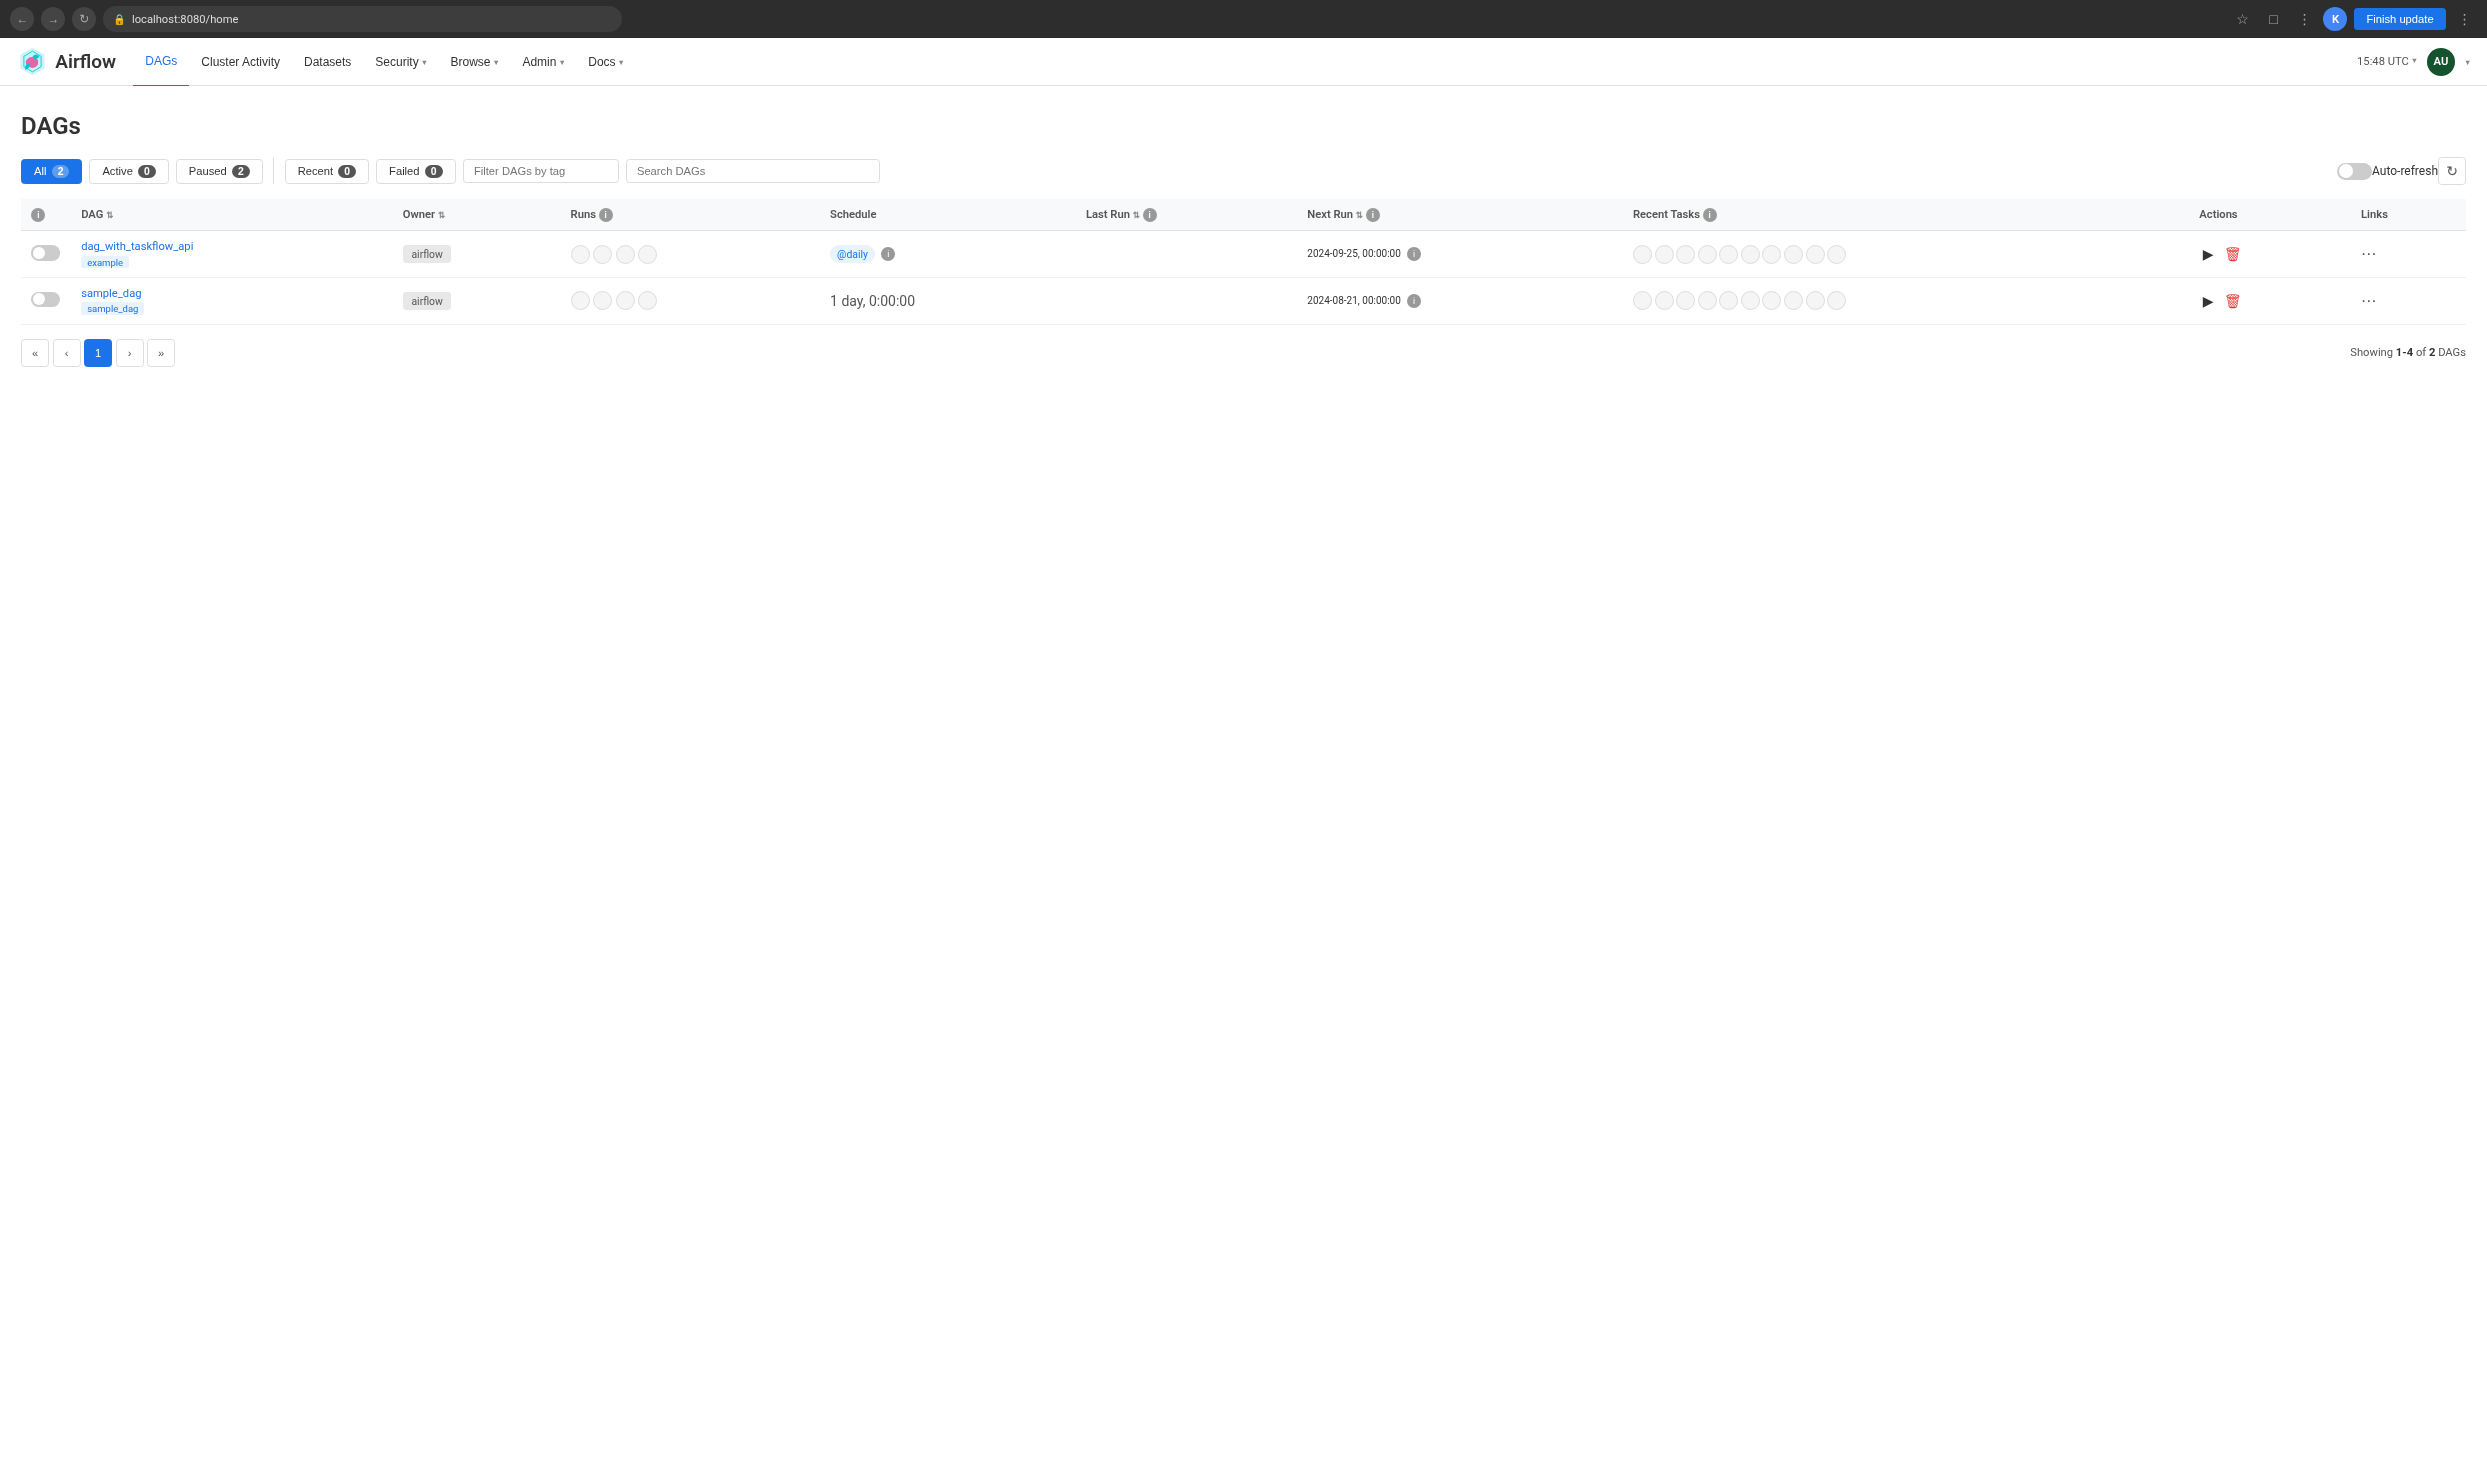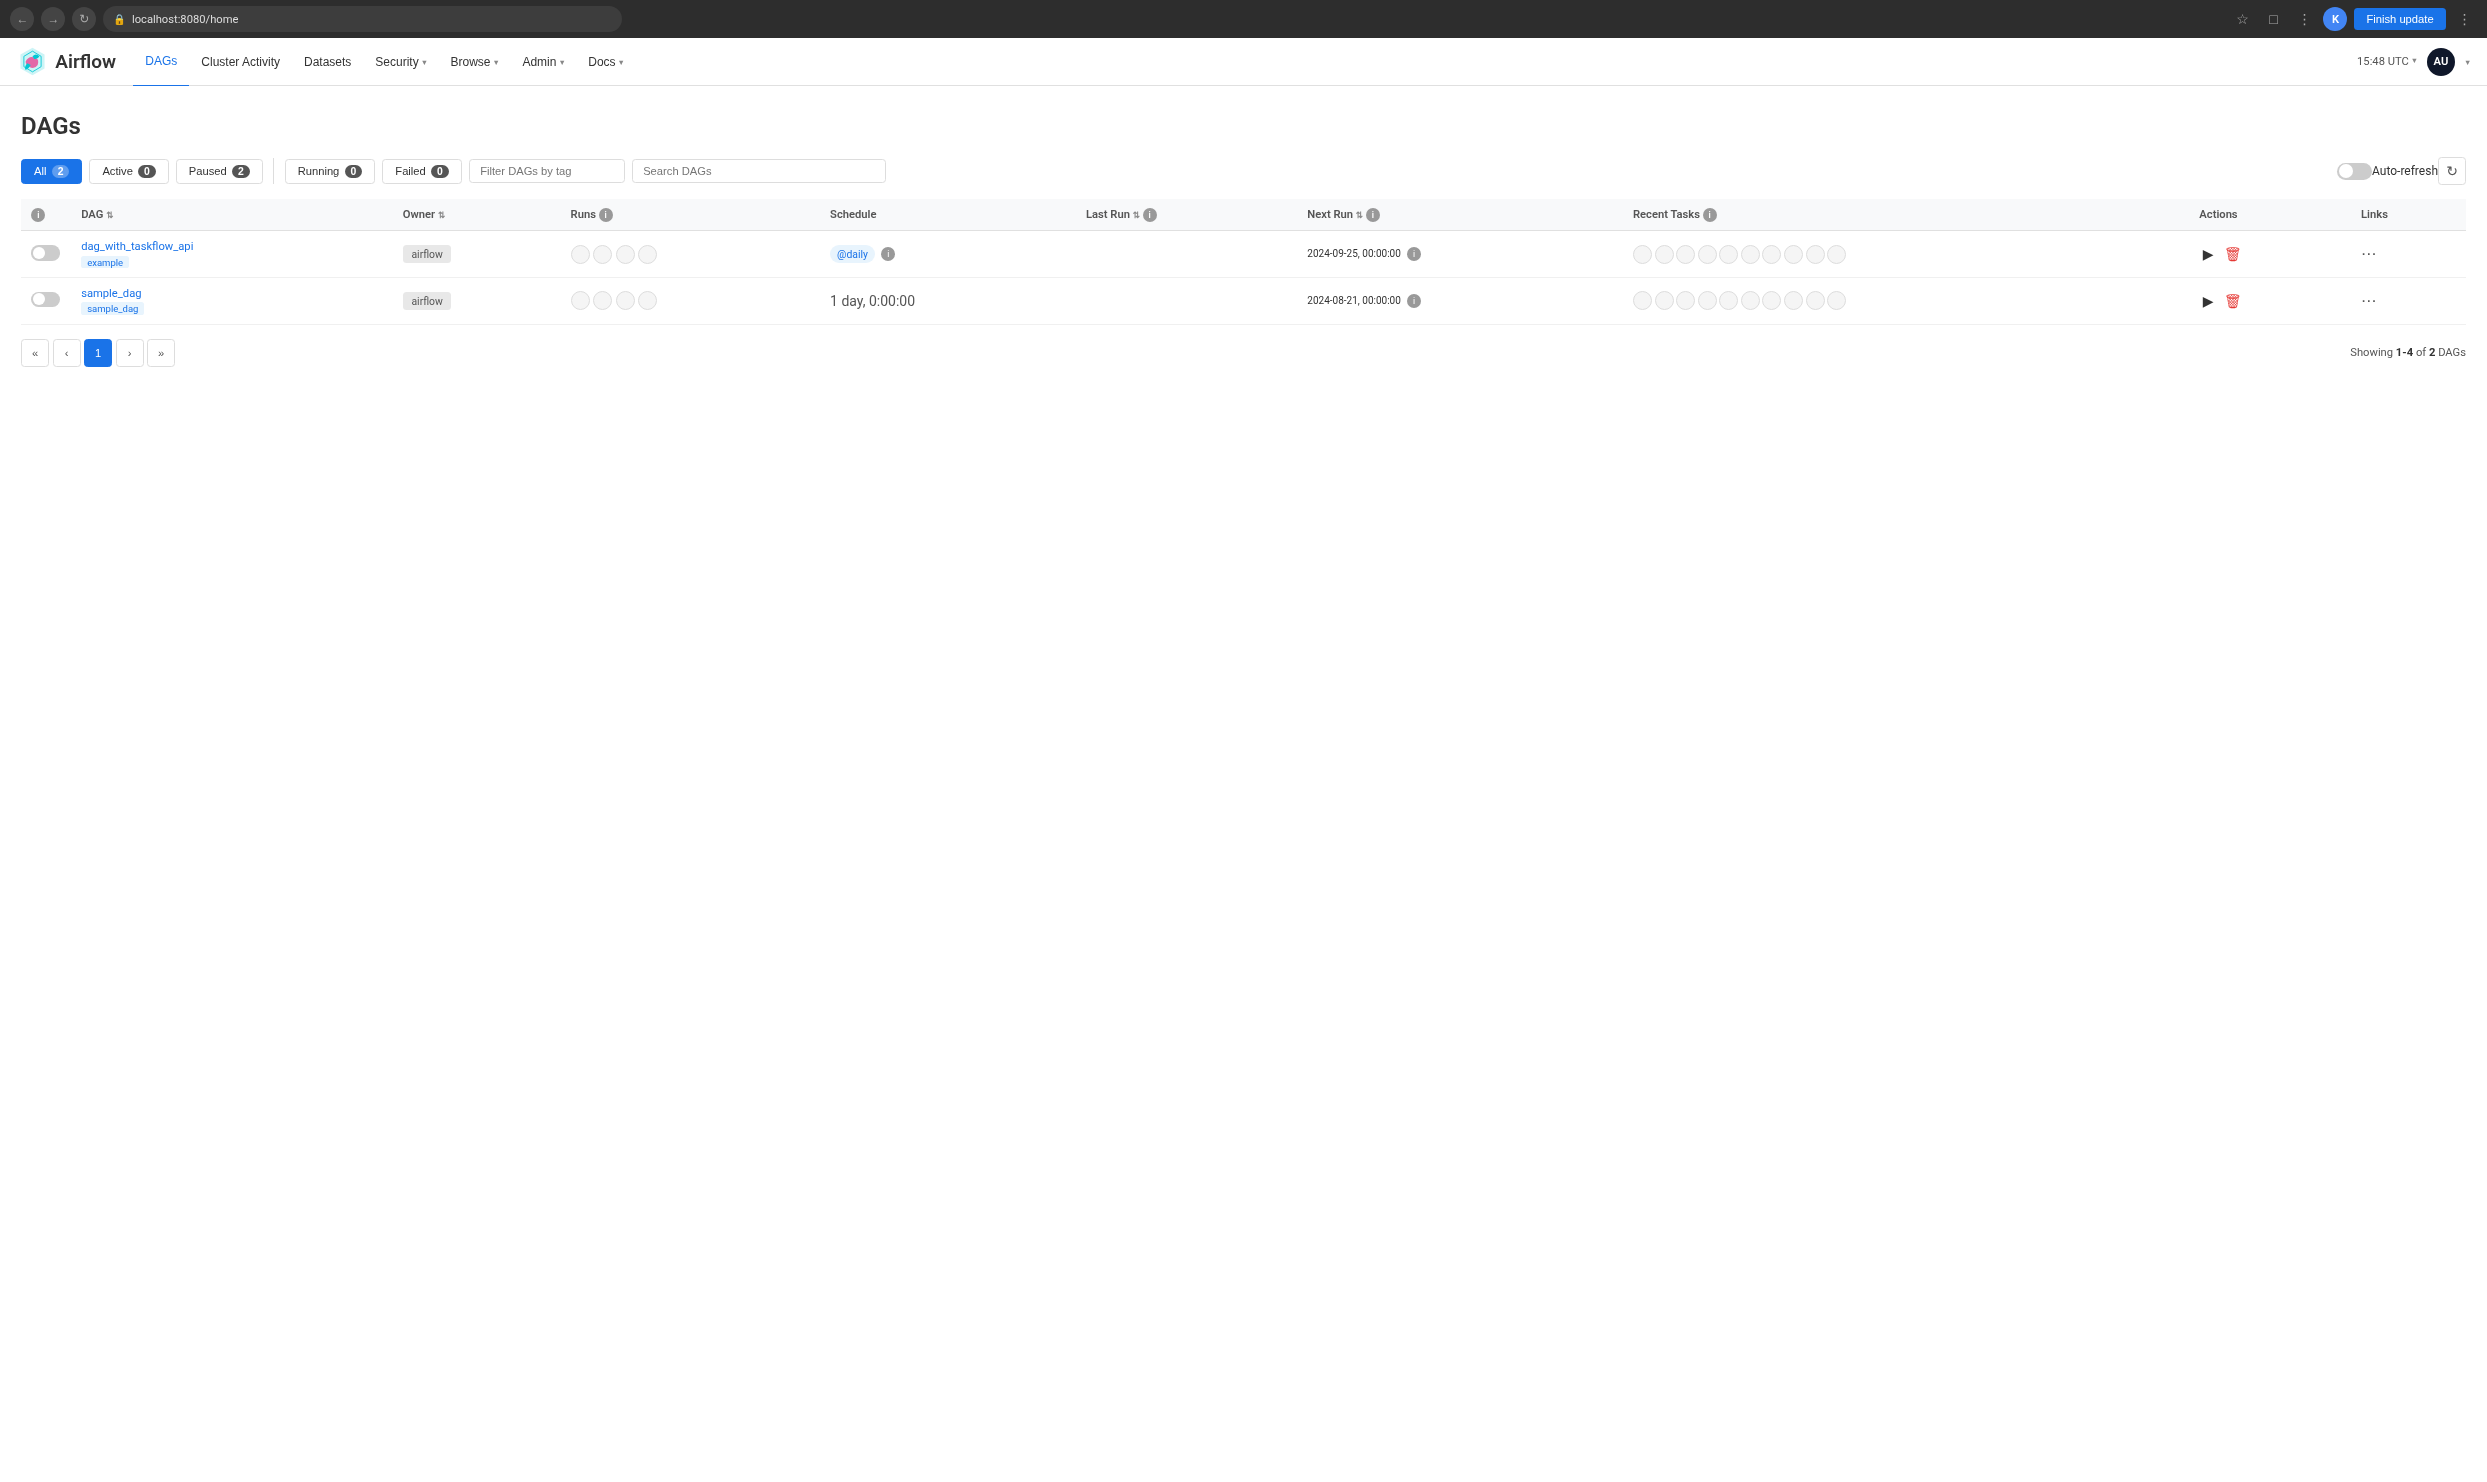--- a/index.html
+++ b/index.html
@@ -128,21 +128,21 @@
     .time-display {
       font-size: 11.2px;
       color: #555;
       display: flex;
       align-items: flex-start;
       gap: 3.5px;
     }
     .au-avatar {
       width: 28px; height: 28px;
       border-radius: 50%;
-      background: #0f172a;
+      background: #14532d;
       color: #fff;
       display: flex; align-items: center; justify-content: center;
       font-size: 11.2px;
       font-weight: 600;
       cursor: pointer;
     }
 
     
     .page-content {
       padding: 26px 21px 17.3px;
@@ -463,21 +463,21 @@
     <button class="filter-btn">
       <span>Active</span>
       <span class="badge-dark">0</span>
     </button>
     <button class="filter-btn">
       <span>Paused</span>
       <span class="badge-dark">2</span>
     </button>
     <div class="divider-v"></div>
     <button class="filter-btn">
-      <span>Running</span>
+      <span>Recent</span>
       <span class="badge-dark">0</span>
     </button>
     <button class="filter-btn">
       <span>Failed</span>
       <span class="badge-dark">0</span>
     </button>
     <input class="tag-filter-input" type="text" placeholder="Filter DAGs by tag" style="">
     <input class="search-input" type="text" placeholder="Search DAGs" style="">
     <div class="auto-refresh-area">
       <div class="toggle-switch"></div>

